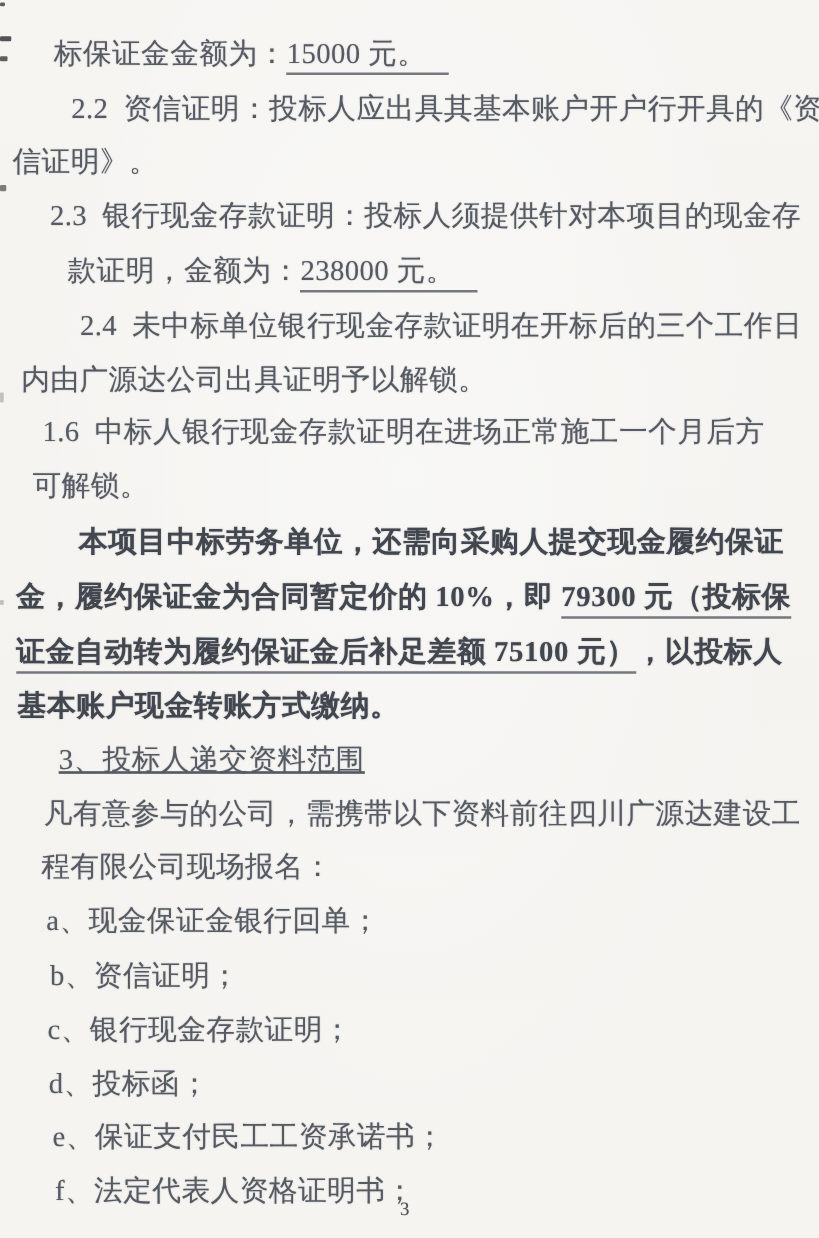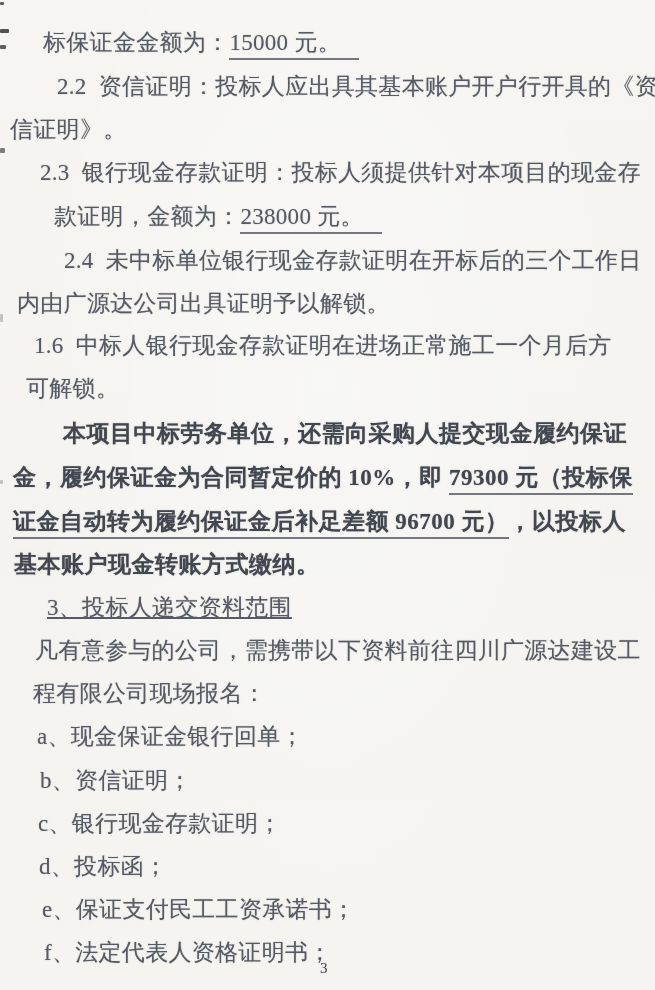--- a/index.html
+++ b/index.html
@@ -60,21 +60,21 @@
       <div class="line" style="left: 57px; top: 72px;"><span>2.2  资信证明：投标人应出具其基本账户开户行开具的《资</span></div>
       <div class="line" style="left: 10px; top: 115px;"><span>信证明》。</span></div>
       <div class="line" style="left: 40px; top: 158px;"><span>2.3  银行现金存款证明：投标人须提供针对本项目的现金存</span></div>
       <div class="line" style="left: 22px; top: 202px; margin-left: 32px;"><span>款证明，金额为：</span><span class="u pad">238000 元。</span></div>
       <div class="line" style="left: 40px; top: 246px; margin-left: 24px;"><span>2.4  未中标单位银行现金存款证明在开标后的三个工作日</span></div>
       <div class="line" style="left: 17px; top: 289px;"><span>内由广源达公司出具证明予以解锁。</span></div>
       <div class="line" style="left: 34px; top: 331px;"><span>1.6  中标人银行现金存款证明在进场正常施工一个月后方</span></div>
       <div class="line" style="left: 26px; top: 374px;"><span>可解锁。</span></div>
       <div class="line bold" style="left: 63px; top: 419px;"><span>本项目中标劳务单位，还需向采购人提交现金履约保证</span></div>
       <div class="line bold" style="left: 13px; top: 463px;"><span>金，履约保证金为合同暂定价的 10%，即 </span><span class="u">79300 元（投标保</span></div>
-      <div class="line bold" style="left: 13px; top: 507px;"><span class="u">证金自动转为履约保证金后补足差额 96700 元）</span><span>，以投标人</span></div>
+      <div class="line bold" style="left: 13px; top: 507px;"><span class="u">证金自动转为履约保证金后补足差额 75100 元）</span><span>，以投标人</span></div>
       <div class="line bold" style="left: 14px; top: 550px;"><span>基本账户现金转账方式缴纳。</span></div>
       <div class="line" style="left: 47px; top: 593px; text-decoration: underline;"><span>3、投标人递交资料范围</span></div>
       <div class="line" style="left: 35px; top: 636px;"><span>凡有意参与的公司，需携带以下资料前往四川广源达建设工</span></div>
       <div class="line" style="left: 33px; top: 679px;"><span>程有限公司现场报名：</span></div>
       <div class="line" style="left: 37px; top: 722px;"><span>a、现金保证金银行回单；</span></div>
       <div class="line" style="left: 40px; top: 766px;"><span>b、资信证明；</span></div>
       <div class="line" style="left: 38px; top: 809px;"><span>c、银行现金存款证明；</span></div>
       <div class="line" style="left: 39px; top: 852px;"><span>d、投标函；</span></div>
       <div class="line" style="left: 42px; top: 895px;"><span>e、保证支付民工工资承诺书；</span></div>
       <div class="line" style="left: 44px; top: 938px;"><span>f、法定代表人资格证明书；</span></div>

